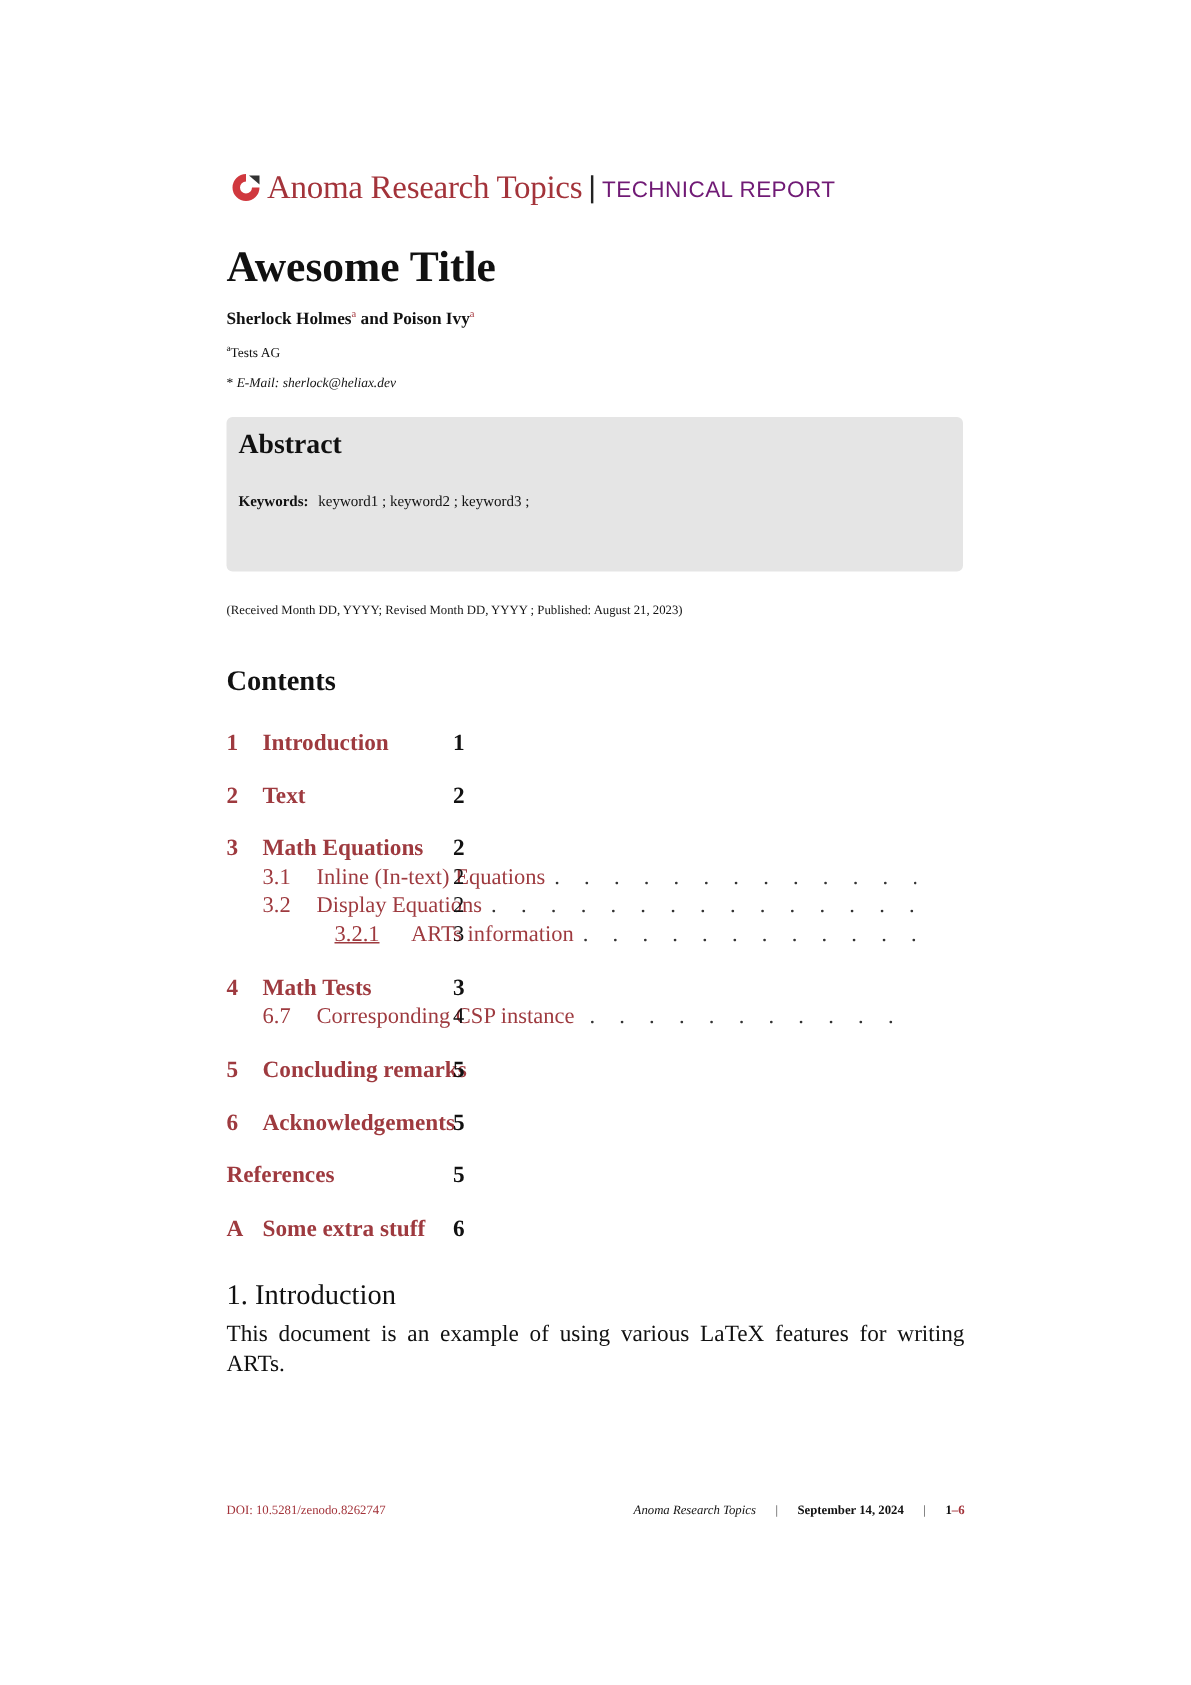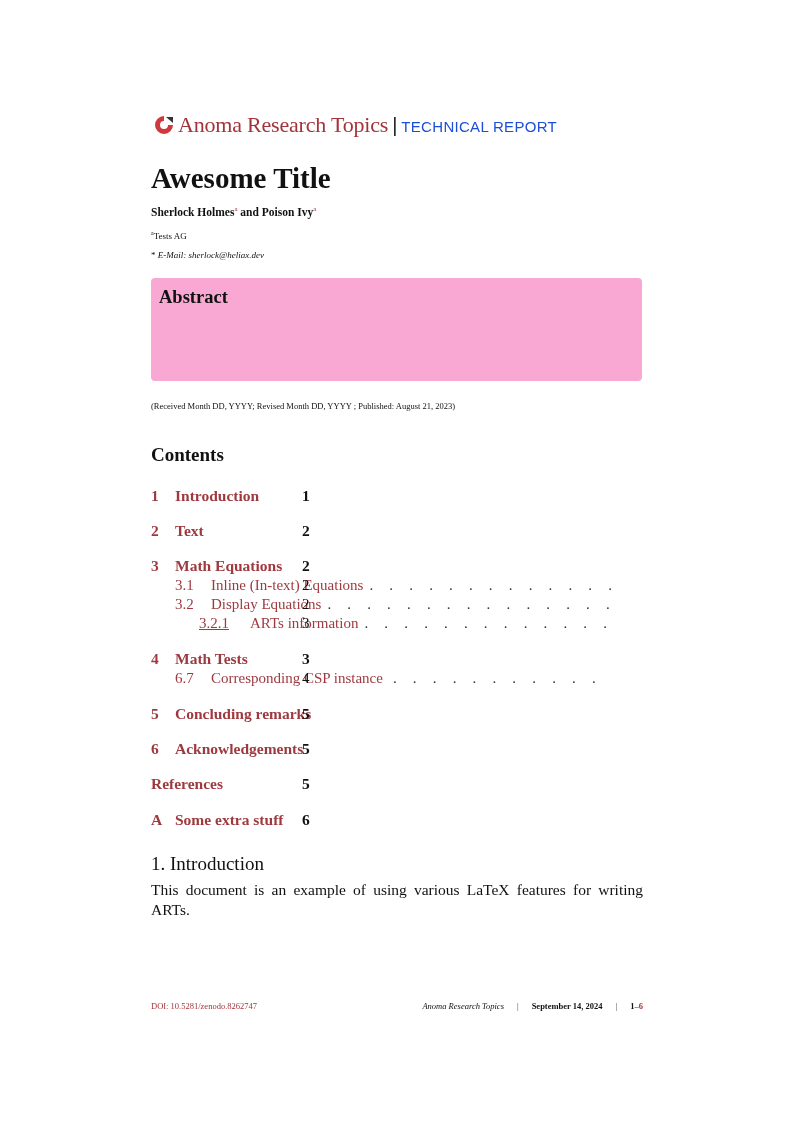--- a/index.html
+++ b/index.html
@@ -4,32 +4,32 @@
   <style>
     html, body { margin: 0; padding: 0; background: #ffffff; }
     body { width: 794px; height: 1123px; position: relative; overflow: hidden;
            font-family: "Liberation Serif", "DejaVu Serif", serif; color: #111; }
     .page { position: absolute; left: 151px; top: 0; width: 492px; }
 
     .header { position: absolute; left: 153px; top: 112px; display: flex; align-items: center; white-space: nowrap; }
     .logo { width: 22px; height: 22px; margin-right: 3px; }
     .brand { color: #a3333a; font-size: 22px; font-family: "Liberation Serif", serif; letter-spacing: -0.2px; }
     .sep { color: #222; font-size: 20px; margin: 0 4px 0 4px; font-family: "Liberation Sans", sans-serif; font-weight: 300; }
-    .report { font-family: "Liberation Sans", "DejaVu Sans", sans-serif; font-size: 15px; color: #1d4ed8; letter-spacing: 0.3px; margin-top: 2px; }
+    .report { font-family: "Liberation Sans", "DejaVu Sans", sans-serif; font-size: 15px; color: #701a75; letter-spacing: 0.3px; margin-top: 2px; }
 
     .title { position: absolute; left: 151px; top: 160px; font-size: 29px; font-weight: bold; margin: 0; line-height: 36px; }
     .authors { position: absolute; left: 151px; top: 205px; font-size: 11.5px; font-weight: bold; }
     .authors sup { font-size: 7px; font-weight: normal; color: #a3333a; }
     .affil { position: absolute; left: 151px; top: 230px; font-size: 9px; }
     .affil sup { font-size: 6px; }
     .email { position: absolute; left: 151px; top: 250px; font-size: 9px; font-style: italic; }
     .email .star { font-style: normal; }
 
     .abstract { position: absolute; left: 151px; top: 278px; width: 491px; height: 103px;
-                background: #f9a8d4; border-radius: 4px; box-sizing: border-box; padding: 7px 8px; }
+                background: #e5e5e5; border-radius: 4px; box-sizing: border-box; padding: 7px 8px; }
     .abstract h2 { margin: 0; font-size: 18.5px; font-weight: bold; line-height: 24px; }
     .abstract .text { font-size: 13px; margin-top: 7px; line-height: 16px; }
     .abstract .kw { font-size: 10px; margin-top: 20px; }
     .abstract .kw b { margin-right: 4px; }
 
     .dates { position: absolute; left: 151px; top: 401px; font-size: 8.5px; }
 
     .contents-title { position: absolute; left: 151px; top: 443px; font-size: 19px; font-weight: bold; margin: 0; line-height: 24px; }
 
     .toc { position: absolute; left: 151px; width: 492px; color: #9e3a3f; }
@@ -76,20 +76,24 @@
   <sup>a</sup><span>Tests AG</span>
 </div>
 
 <div class="email">
   <span class="star">*</span>
   <span>E-Mail: sherlock@heliax.dev</span>
 </div>
 
 <div class="abstract">
   <h2>Abstract</h2>
+  <div class="kw">
+    <b>Keywords:</b>
+    <span>keyword1 ; keyword2 ; keyword3 ;</span>
+  </div>
 </div>
 
 <div class="dates">(Received Month DD, YYYY; Revised Month DD, YYYY ; Published: August 21, 2023)</div>
 
 <h2 class="contents-title">Contents</h2>
 
 <div class="toc" style="top:0;">
   <div class="toc-row l1" style="top:487px;">
     <span class="num" style="width:24px;">1</span>
     <span>Introduction</span>
@@ -111,21 +115,21 @@
     <span class="dots">. . . . . . . . . . . . . . . . . . . . . . . . . . . . . . . .</span>
     <span class="page">2</span>
   </div>
   <div class="toc-row l2" style="top:596px;">
     <span class="num" style="margin-left:24px;width:36px;">3.2</span>
     <span>Display Equations</span>
     <span class="dots">. . . . . . . . . . . . . . . . . . . . . . . . . . . . . . . . . . .</span>
     <span class="page">2</span>
   </div>
   <div class="toc-row l3" style="top:615px;">
-    <span class="num" style="margin-left:48px;width:51px;text-decoration:underline;">3.2.1</span>
+    <span class="num" style="margin-left:72px;width:51px;text-decoration:underline;">3.2.1</span>
     <span>ARTs information</span>
     <span class="dots">. . . . . . . . . . . . . . . . . . . . . . . . . . . . . . . .</span>
     <span class="page">3</span>
   </div>
   <div class="toc-row l1" style="top:650px;">
     <span class="num" style="width:24px;">4</span>
     <span>Math Tests</span>
     <span class="page">3</span>
   </div>
   <div class="toc-row l2" style="top:670px;">

